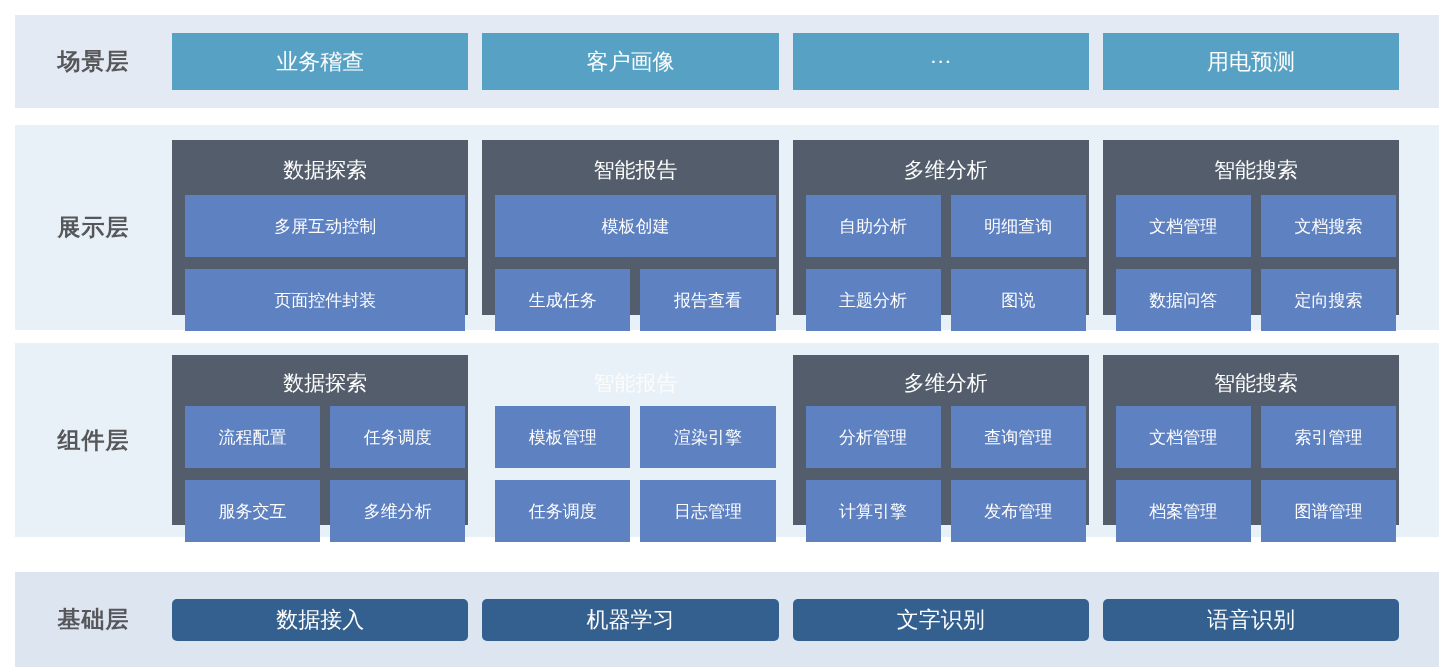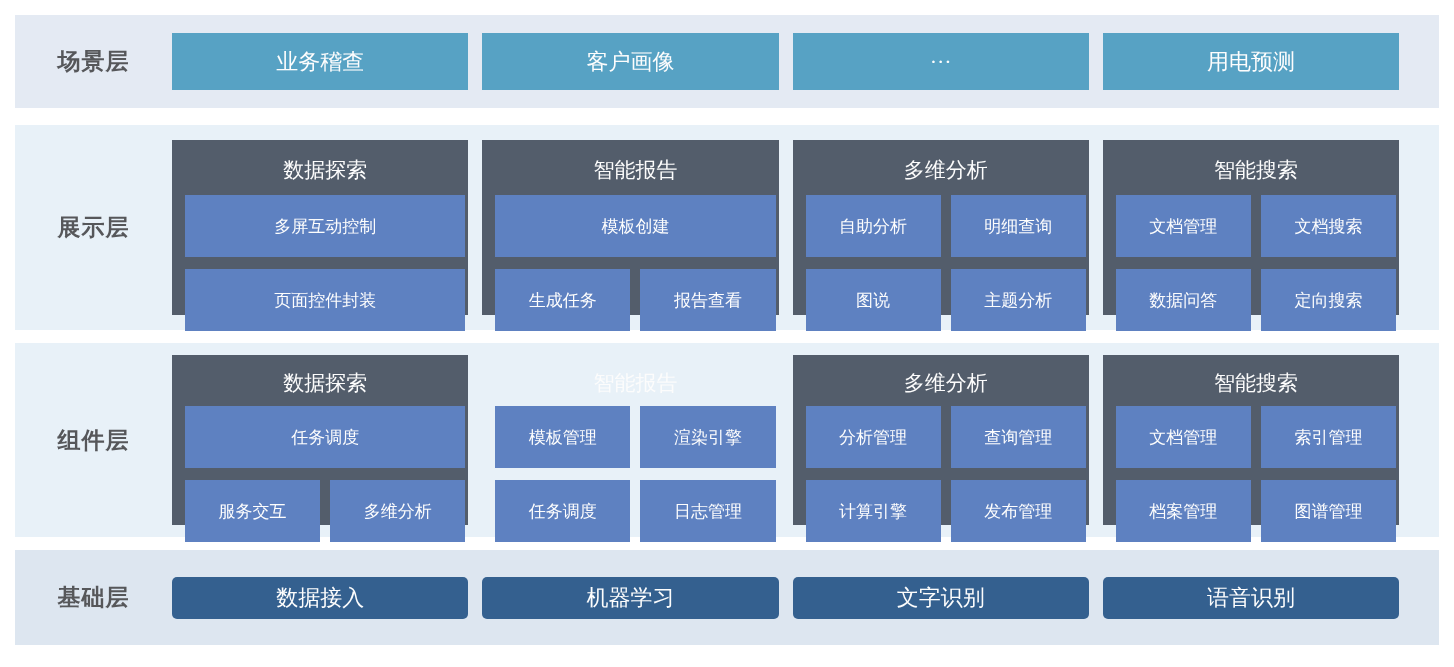--- a/index.html
+++ b/index.html
@@ -7,21 +7,21 @@
     position:relative; width:1454px; height:667px; background:#ffffff;
     font-family:"Liberation Sans", sans-serif; overflow:hidden;
   }
   .band {
     position:absolute; left:15px; width:1424px;
     display:flex; box-sizing:border-box;
   }
   .band-scene     { top:15px;  height:93px;  background:#e4eaf3; }
   .band-display   { top:125px; height:205px; background:#e8f1f8; }
   .band-component { top:343px; height:194px; background:#e8f1f8; }
-  .band-base      { top:550px; height:95px;  background:#dde6f0; }
+  .band-base      { top:572px; height:95px;  background:#dde6f0; }
 
   .band-label {
     width:157px; display:flex; align-items:center; justify-content:center;
     font-weight:bold; font-size:23px; color:#56575a; letter-spacing:1px;
   }
   .band-content {
     flex:1; display:grid; grid-template-columns:repeat(4,1fr);
     gap:14px; padding-right:40px; box-sizing:border-box;
   }
   .band-scene .band-content, .band-base .band-content { align-items:center; }
@@ -101,22 +101,22 @@
         </div>
       </div>
 
       <div class="card">
         <div class="card-title">多维分析</div>
         <div class="btn-row">
           <div class="card-btn">自助分析</div>
           <div class="card-btn">明细查询</div>
         </div>
         <div class="btn-row">
+          <div class="card-btn">主题分析</div>
           <div class="card-btn">图说</div>
-          <div class="card-btn">主题分析</div>
         </div>
       </div>
 
       <div class="card">
         <div class="card-title">智能搜索</div>
         <div class="btn-row">
           <div class="card-btn">文档管理</div>
           <div class="card-btn">文档搜索</div>
         </div>
         <div class="btn-row">
@@ -128,20 +128,21 @@
     </div>
   </div>
 
   <div class="band band-component">
     <div class="band-label">组件层</div>
     <div class="band-content">
 
       <div class="card">
         <div class="card-title">数据探索</div>
         <div class="btn-row">
+          <div class="card-btn">流程配置</div>
           <div class="card-btn">任务调度</div>
         </div>
         <div class="btn-row">
           <div class="card-btn">服务交互</div>
           <div class="card-btn">多维分析</div>
         </div>
       </div>
 
       <div class="card transparent">
         <div class="card-title">智能报告</div>

